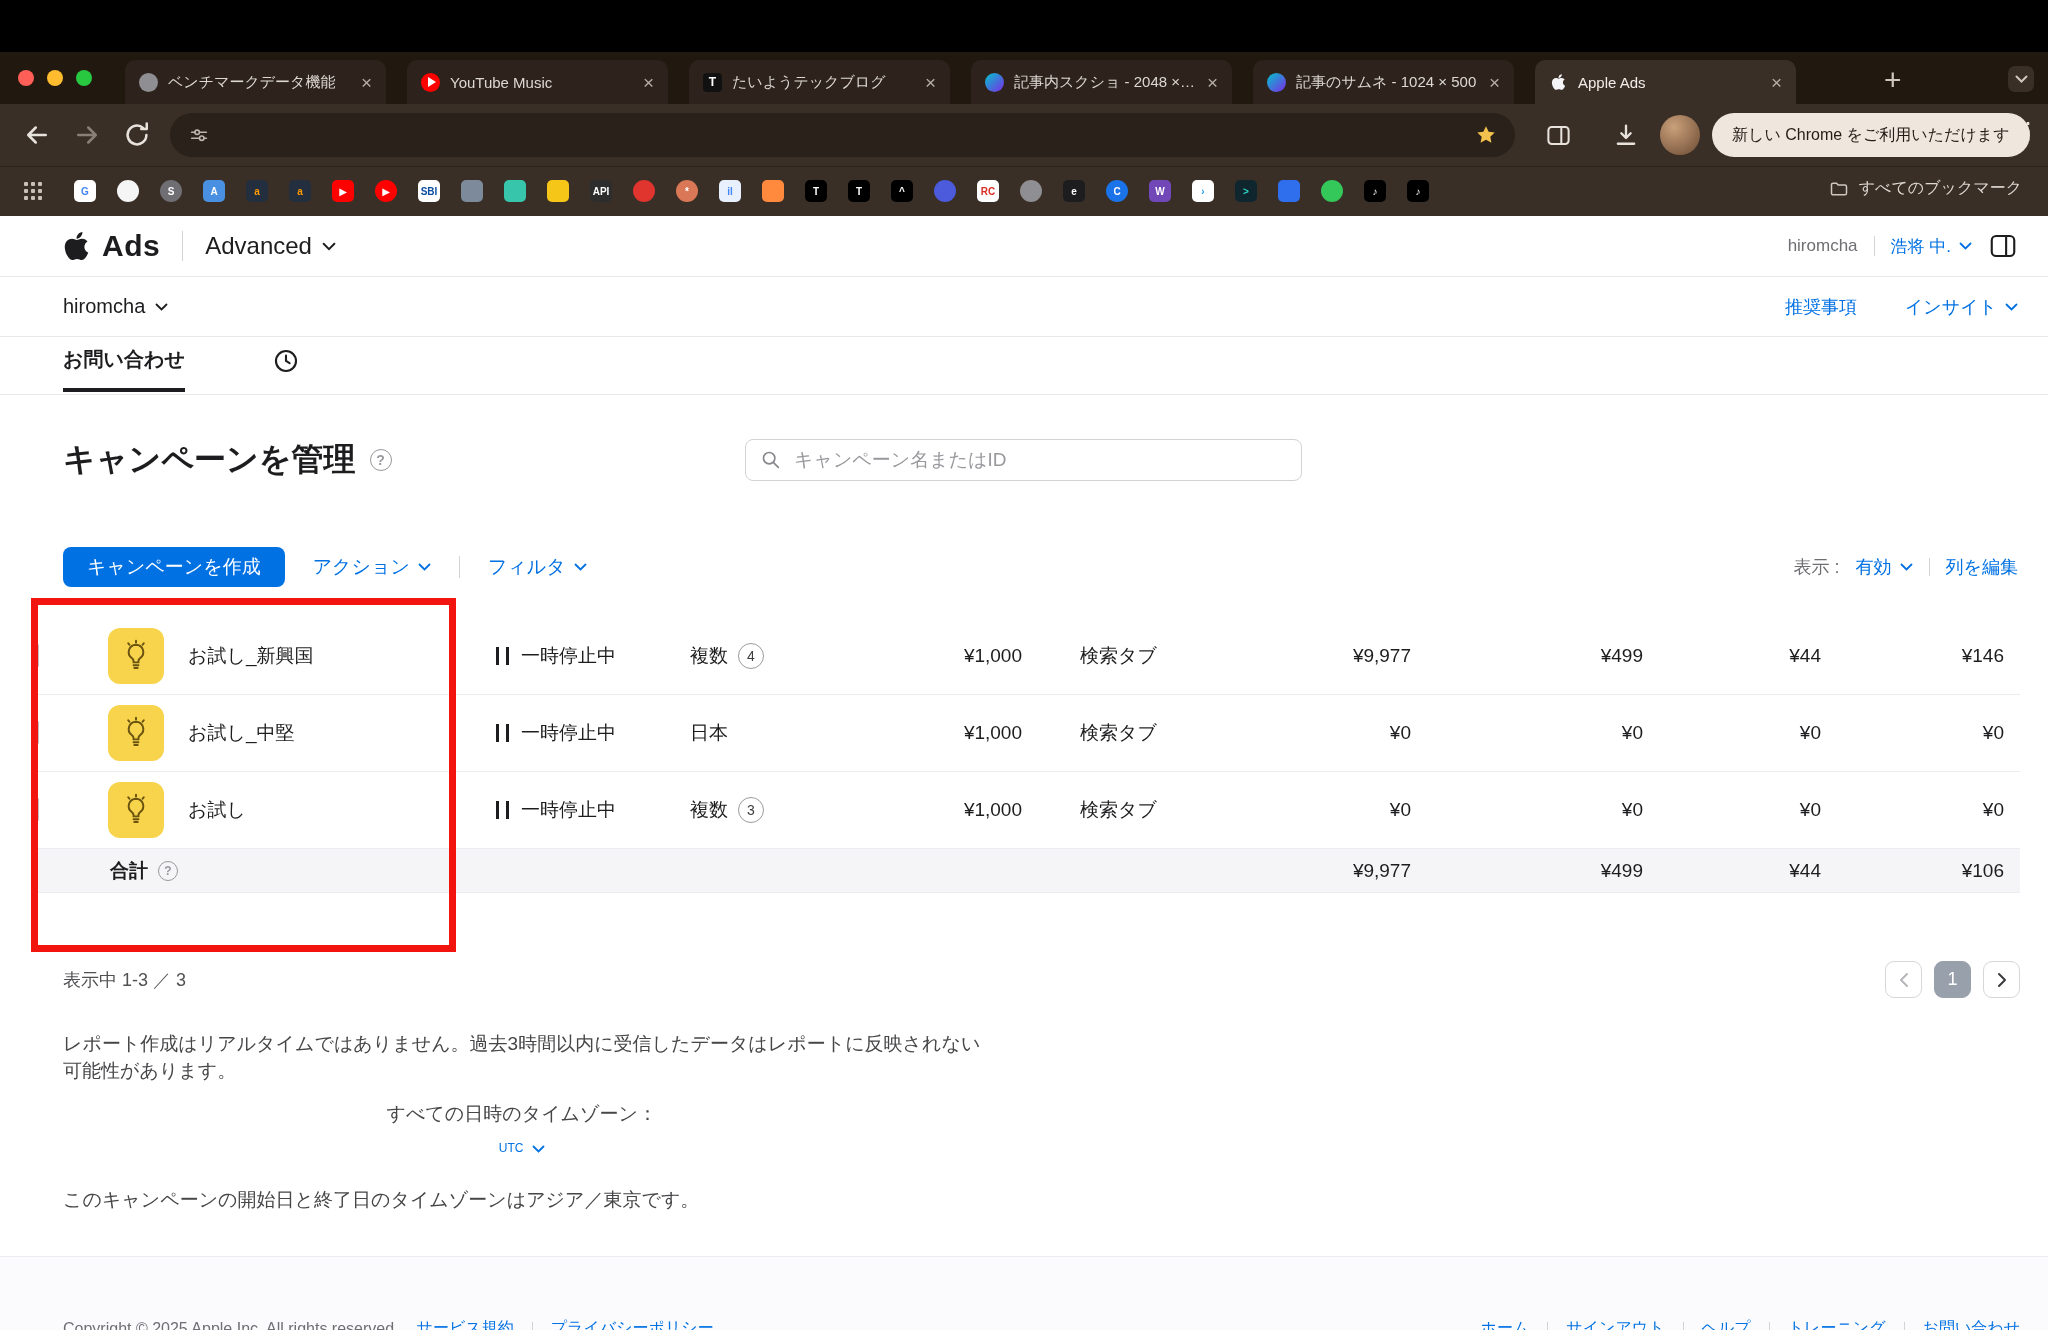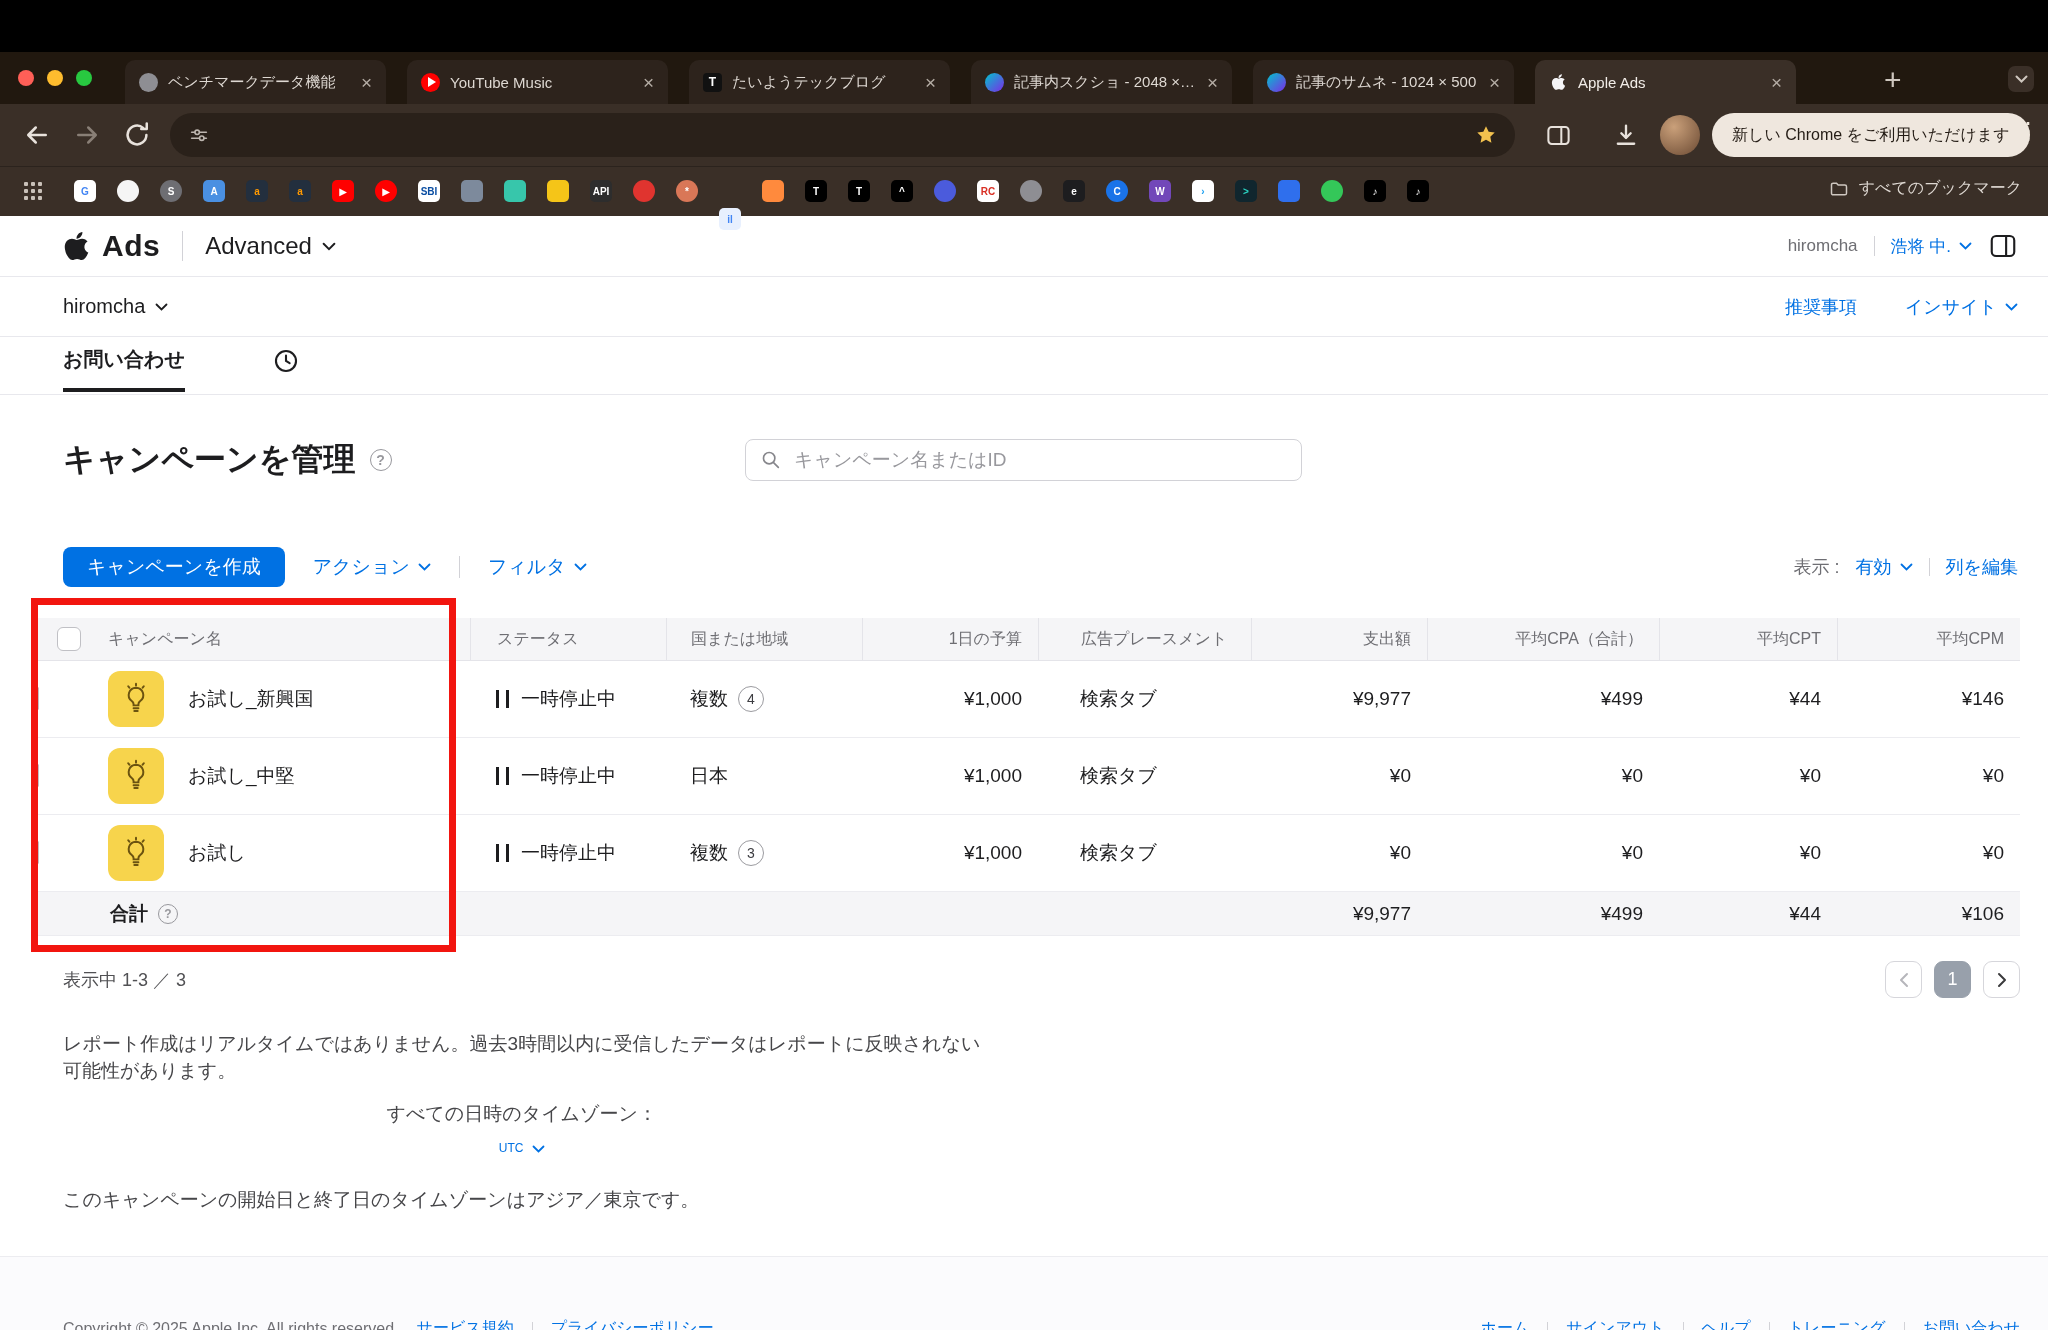--- a/index.html
+++ b/index.html
@@ -250,21 +250,21 @@
         <div class="fav" style="background: rgb(35, 47, 62); color: rgb(255, 153, 0);">a</div>
         <div class="fav" style="background: rgb(255, 0, 0); color: rgb(255, 255, 255);">▶</div>
         <div class="fav circ" style="background: rgb(255, 0, 0); color: rgb(255, 255, 255);">▶</div>
         <div class="fav" style="background: rgb(255, 255, 255); color: rgb(11, 78, 162);">SBI</div>
         <div class="fav" style="background: rgb(125, 138, 156);"></div>
         <div class="fav" style="background: rgb(55, 198, 171);"></div>
         <div class="fav" style="background: rgb(245, 197, 24);"></div>
         <div class="fav" style="background: rgb(45, 45, 45); color: rgb(255, 255, 255);">API</div>
         <div class="fav circ" style="background: rgb(224, 52, 47);"></div>
         <div class="fav circ" style="background: rgb(217, 119, 87); color: rgb(255, 255, 255);">*</div>
-        <div class="fav" style="background: rgb(232, 240, 254); color: rgb(66, 133, 244); margin-top: 28px;">il</div>
+        <div class="fav" style="background: rgb(232, 240, 254); color: rgb(66, 133, 244);">il</div>
         <div class="fav" style="background: rgb(255, 138, 61);"></div>
         <div class="fav" style="background: rgb(0, 0, 0); color: rgb(255, 255, 255);">T</div>
         <div class="fav" style="background: rgb(0, 0, 0); color: rgb(255, 255, 255);">T</div>
         <div class="fav" style="background: rgb(0, 0, 0); color: rgb(255, 255, 255);">^</div>
         <div class="fav circ" style="background: rgb(75, 91, 220);"></div>
         <div class="fav" style="background: rgb(255, 255, 255); color: rgb(217, 48, 37);">RC</div>
         <div class="fav circ" style="background: rgb(142, 142, 147);"></div>
         <div class="fav" style="background: rgb(29, 29, 31); color: rgb(255, 255, 255);">e</div>
         <div class="fav circ" style="background: rgb(26, 115, 232); color: rgb(255, 255, 255);">C</div>
         <div class="fav" style="background: rgb(114, 72, 185); color: rgb(255, 255, 255);">W</div>
@@ -377,34 +377,20 @@
         <svg class="chev" width="13" height="8" viewBox="0 0 13 8">
             <path d="M1.5 1.5L6.5 6.5L11.5 1.5" fill="none" stroke="#0071e3" stroke-width="1.8" stroke-linecap="round"></path>
           </svg>
       </span>
       <div class="vline" style="height:18px;"></div>
       <span class="bluelink sm">列を編集</span>
     </div>
   </div>
 
   <div class="table">
-    <div class="grid thead">
-      <div>
-          <span class="checkbox"></span>
-        </div>
-      <div class="c-name" style="gap:0">キャンペーン名</div>
-      <div class="c-status">ステータス</div>
-      <div class="c-region">国または地域</div>
-      <div class="ar">1日の予算</div>
-      <div class="c-place">広告プレースメント</div>
-      <div class="ar">支出額</div>
-      <div class="ar">平均CPA（合計）</div>
-      <div class="ar">平均CPT</div>
-      <div class="ar">平均CPM</div>
-    </div>
 
     <div class="grid trow">
       <div><span class="checkbox"></span></div>
       <div class="c-name">
         <span class="appicon">
           <svg width="34" height="34" viewBox="0 0 24 24">
               <g stroke="#6b5310" stroke-width="1.4" fill="none" stroke-linecap="round">
                 <path d="M12 4a5.2 5.2 0 0 0-3 9.4c.8.6 1.3 1.4 1.3 2.3v.8h3.4v-.8c0-.9.5-1.7 1.3-2.3A5.2 5.2 0 0 0 12 4z"></path>
                 <line x1="10.3" y1="18.6" x2="13.7" y2="18.6"></line>
                 <line x1="10.8" y1="20.4" x2="13.2" y2="20.4"></line>

